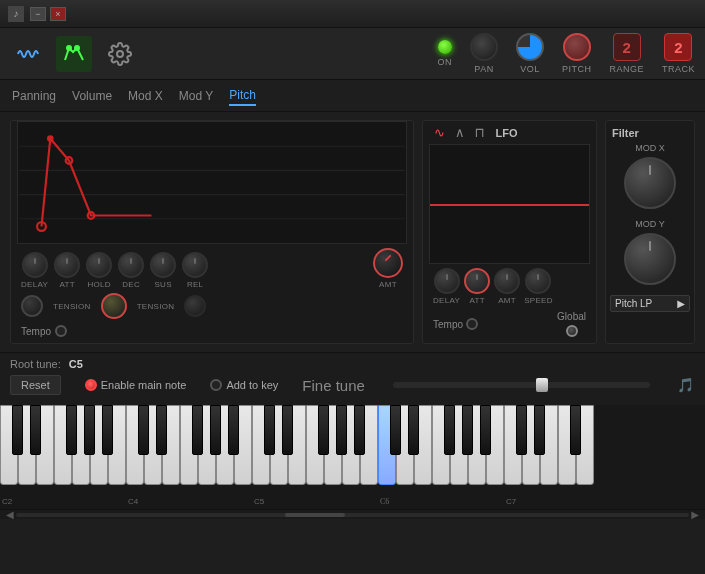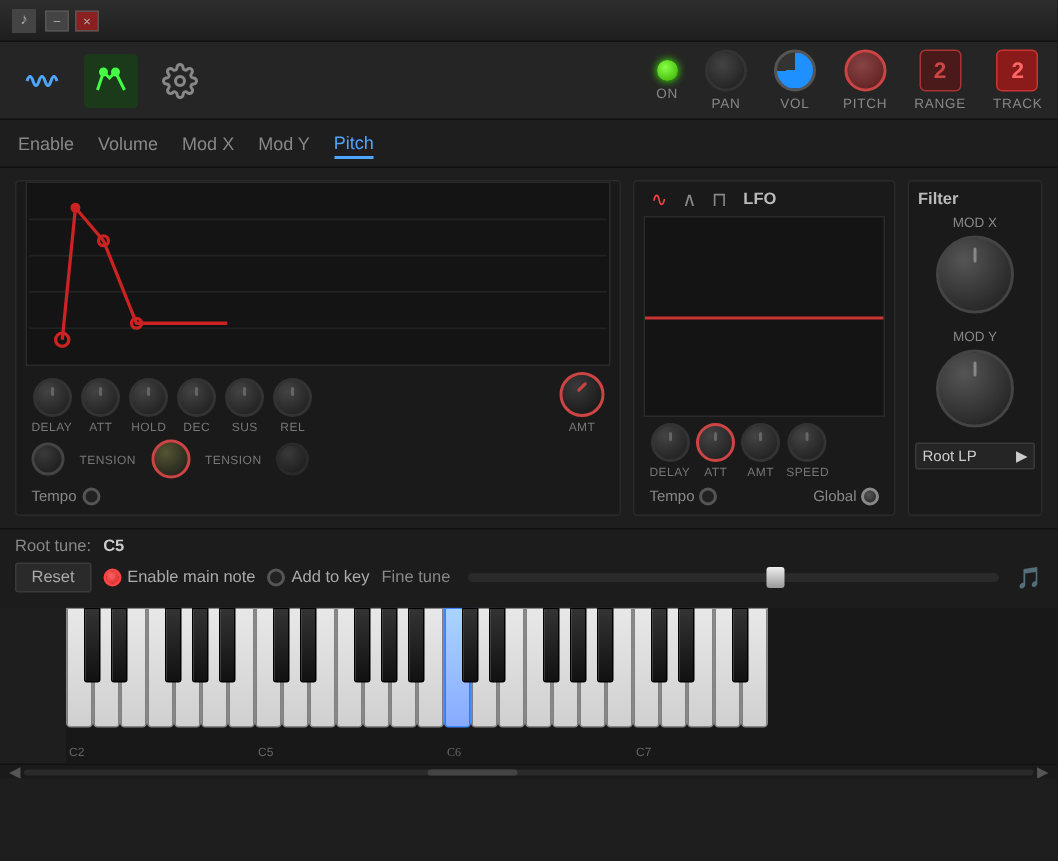--- a/index.html
+++ b/index.html
@@ -378,21 +378,21 @@
       align-items: center;
       gap: 8px;
       margin-bottom: 5px;
     }
     .root-label { color: #888; font-size: 11px; }
     .root-value { color: #ccc; font-size: 11px; font-weight: bold; }
 
     .controls-row {
       display: flex;
       align-items: center;
-      gap: 8px;
+      gap: 24px;
       margin-bottom: 5px;
     }
     .btn-reset {
       background: #2a2a2a;
       border: 1px solid #3a3a3a;
       color: #aaa;
       font-size: 11px;
       padding: 3px 10px;
       cursor: pointer;
       border-radius: 2px;
@@ -408,21 +408,21 @@
     .radio-circle {
       width: 12px; height: 12px;
       border-radius: 50%;
       border: 2px solid #555;
       background: #222;
     }
     .radio-circle.active {
       border-color: #ff4444;
       background: radial-gradient(circle at 40% 35%, #ff6666, #cc2222);
     }
-    .fine-tune-label { color: #888; font-size: 11px; }
+    .fine-tune-label { color: #888; font-size: 15px; }
     .fine-tune-track {
       flex: 1;
       height: 6px;
       background: #2a2a2a;
       border-radius: 3px;
       position: relative;
       margin: 0 4px;
     }
     .fine-tune-thumb {
       position: absolute;
@@ -439,21 +439,20 @@
       font-size: 14px;
       cursor: pointer;
     }
 
     .piano-roll {
       background: #181818;
       height: 104px;
       position: relative;
       overflow: hidden;
       display: flex;
-      margin-left: 44px;
     }
     .white-key {
       width: 18px;
       height: 80px;
       background: linear-gradient(to bottom, #e8e8e8, #d0d0d0);
       border: 1px solid #888;
       border-radius: 0 0 3px 3px;
       flex-shrink: 0;
     }
     .white-key.active {
@@ -557,21 +556,21 @@
       <span class="ctrl-label">RANGE</span>
     </div>
     <div class="ctrl-item">
       <div class="badge-red">2</div>
       <span class="ctrl-label">TRACK</span>
     </div>
   </div>
 </div>
 
 <div class="nav-tabs">
-  <span class="nav-tab">Enable</span>
+  <span class="nav-tab">Panning</span>
   <span class="nav-tab">Volume</span>
   <span class="nav-tab">Mod X</span>
   <span class="nav-tab">Mod Y</span>
   <span class="nav-tab active">Pitch</span>
 </div>
 
 <div class="main-content">
   <div class="panels-row">
 
     <div class="envelope-panel">
@@ -667,35 +666,35 @@
           <div class="knob-sm"></div>
           <span class="knob-label">SPEED</span>
         </div>
       </div>
 
       <div class="tempo-row" style="justify-content:space-between;">
         <div style="display:flex;align-items:center;gap:3px;">
           <span class="tempo-label">Tempo</span>
           <div class="tempo-dot"></div>
         </div>
-        <div style="display:flex;align-items:center;gap:3px;">
+        <div style="display:flex;align-items:center;gap:3px;flex-direction:column;">
           <span class="tempo-label">Global</span>
           <div class="tempo-dot" style="background:radial-gradient(circle at 40% 35%, #555, #222);border-color:#888;"></div>
         </div>
       </div>
     </div>
 
     <div class="filter-panel">
       <span class="filter-title">Filter</span>
       <span class="filter-label">MOD X</span>
       <div class="knob-large"></div>
       <span class="filter-label" style="margin-top:6px;">MOD Y</span>
       <div class="knob-large"></div>
       <div class="filter-select" style="margin-top:6px;">
-        <span>Root LP</span>
+        <span>Pitch LP</span>
         <span>▶</span>
       </div>
     </div>
   </div>
 
   <div class="bottom-section">
     <div class="root-note-row">
       <span class="root-label">Root tune:</span>
       <span class="root-value">C5</span>
     </div>
@@ -740,20 +739,35 @@
           <div class="white-key"></div>
           <div class="white-key"></div>
           <div class="white-key"></div>
           <div class="white-key"></div>
           <div class="white-key"></div>
           <div class="black-key" style="left: 12px;"></div>
           <div class="black-key" style="left: 30px;"></div>
           <div class="black-key" style="left: 66px;"></div>
           <div class="black-key" style="left: 84px;"></div>
           <div class="black-key" style="left: 102px;"></div>
+          <span class="octave-label" style="left: 2px;">C4</span>
+        </div>
+        <div style="position: relative; display: flex; flex-shrink: 0;">
+          <div class="white-key"></div>
+          <div class="white-key"></div>
+          <div class="white-key"></div>
+          <div class="white-key"></div>
+          <div class="white-key"></div>
+          <div class="white-key"></div>
+          <div class="white-key"></div>
+          <div class="black-key" style="left: 12px;"></div>
+          <div class="black-key" style="left: 30px;"></div>
+          <div class="black-key" style="left: 66px;"></div>
+          <div class="black-key" style="left: 84px;"></div>
+          <div class="black-key" style="left: 102px;"></div>
           <span class="octave-label" style="left: 2px;">C5</span>
         </div>
         <div style="position: relative; display: flex; flex-shrink: 0; font-family: Liberation Serif, serif;">
           <div class="white-key active"></div>
           <div class="white-key"></div>
           <div class="white-key"></div>
           <div class="white-key"></div>
           <div class="white-key"></div>
           <div class="white-key"></div>
           <div class="white-key"></div>

